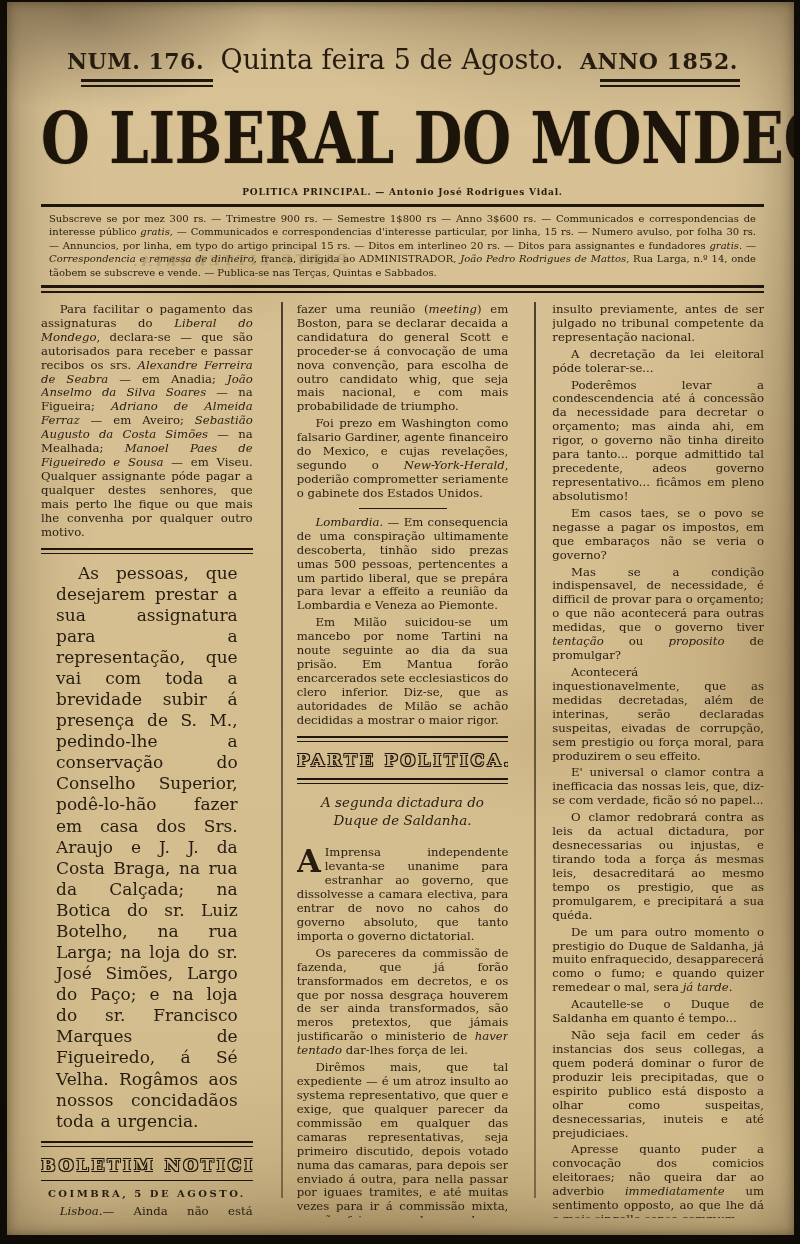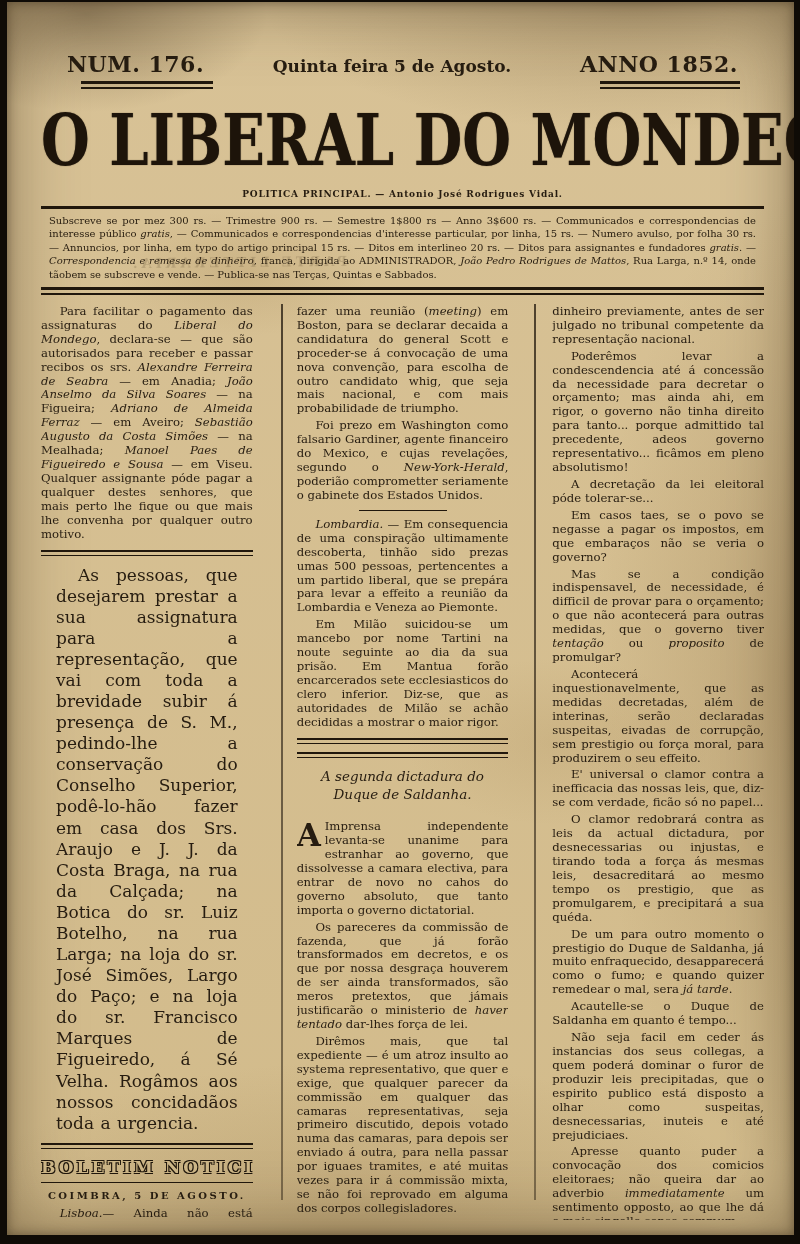--- a/index.html
+++ b/index.html
@@ -20,21 +20,21 @@
       radial-gradient(ellipse 600px 260px at 45% 101%, rgba(112,86,46,.22), transparent 72%),
       radial-gradient(ellipse 180px 90px at 30% 22%, rgba(150,118,66,.18), transparent 70%),
       radial-gradient(ellipse 220px 120px at 70% 60%, rgba(150,118,66,.15), transparent 70%),
       linear-gradient(#d8c296,#d2bb8b);
     box-shadow:inset 0 0 70px rgba(66,48,24,.5), inset 0 0 12px rgba(40,28,12,.5);
     overflow:hidden;
   }
   
   .pagehead{display:flex;justify-content:space-between;align-items:baseline;padding:0 26px;}
   .pagehead .num,.pagehead .year{font-size:22px;font-weight:bold;letter-spacing:.5px;}
-  .pagehead .date{font-size:17px;font-weight:bold;flex:1;text-align:center;margin-top:12px;}
+  .pagehead .date{font-size:27px;font-weight:normal;flex:1;text-align:center;}
   .headrules{display:flex;justify-content:space-between;margin-top:4px;padding:0 18px;}
   .rule-double-short{height:3px;border-top:3px solid #20170c;border-bottom:2px solid #20170c;}
   .rd-left{width:132px;margin-left:22px;}
   .rd-right{width:140px;margin-right:6px;}
   
   .masthead{text-align:center;height:92px;margin-top:8px;position:relative;}
   .masthead-title{
     display:inline-block;font-size:56px;font-weight:bold;white-space:nowrap;
     transform:scale(1.0,1.28);transform-origin:center top;letter-spacing:0px;
     color:#1d140a;text-shadow:0 0 1px rgba(29,20,10,.6);
@@ -110,30 +110,31 @@
         <p class="para"><i>Lisboa.</i>— Ainda não está publicada a lei eleitoral, e já a commissão eleitoral progressista se prepara para desenvolver toda a sua actividade.</p>
         <p class="para">O <i>Diario</i> não traz cousa alguma, que mereça publicar-se.</p>
       </div>
     <div class="col">
         <p class="para noindent">fazer uma reunião (<i>meeting</i>) em Boston, para se declarar decaida a candidatura do general Scott e proceder-se á convocação de uma nova convenção, para escolha de outro candidato whig, que seja mais nacional, e com mais probabilidade de triumpho.</p>
         <p class="para">Foi prezo em Washington como falsario Gardiner, agente financeiro do Mexico, e cujas revelações, segundo o <i>New-York-Herald</i>, poderião comprometter seriamente o gabinete dos Estados Unidos.</p>
         <div class="rule-short"></div>
         <p class="para"><i>Lombardia.</i> — Em consequencia de uma conspiração ultimamente descoberta, tinhão sido prezas umas 500 pessoas, pertencentes a um partido liberal, que se prepára para levar a effeito a reunião da Lombardia e Veneza ao Piemonte.</p>
         <p class="para">Em Milão suicidou-se um mancebo por nome Tartini na noute seguinte ao dia da sua prisão. Em Mantua forão encarcerados sete ecclesiasticos do clero inferior. Diz-se, que as autoridades de Milão se achão decididas a mostrar o maior rigor.</p>
         <div class="sep-double"></div>
+        <div class="display-title">PARTE POLITICA.</div>
         <div class="sep-double"></div>
         <div class="article-heading">A segunda dictadura do Duque de Saldanha.</div>
         <p class="para noindent"><span class="dropcap">A</span> Imprensa independente levanta-se unanime para estranhar ao governo, que dissolvesse a camara electiva, para entrar de novo no cahos do governo absoluto, que tanto importa o governo dictatorial.</p>
         <p class="para">Os pareceres da commissão de fazenda, que já forão transformados em decretos, e os que por nossa desgraça houverem de ser ainda transformados, são meros pretextos, que jámais justificarão o ministerio de <i>haver tentado</i> dar-lhes força de lei.</p>
         <p class="para">Dirêmos mais, que tal expediente — é um atroz insulto ao systema representativo, que quer e exige, que qualquer parecer da commissão em qualquer das camaras representativas, seja primeiro discutido, depois votado numa das camaras, para depois ser enviado á outra, para nella passar por iguaes tramites, e até muitas vezes para ir á commissão mixta, se não foi reprovado em alguma dos corpos collegisladores.</p>
       </div>
     <div class="col">
-        <p class="para noindent">dinheiro previamente, antes de ser julgado no tribunal competente da representação nacional.</p>
+        <p class="para noindent">insulto previamente, antes de ser julgado no tribunal competente da representação nacional.</p>
+        <p class="para">A decretação da lei eleitoral póde tolerar-se...</p>
         <p class="para">Poderêmos levar a condescendencia até á concessão da necessidade para decretar o orçamento; mas ainda ahi, em rigor, o governo não tinha direito para tanto... porque admittido tal precedente, adeos governo representativo... ficâmos em pleno absolutismo!</p>
-        <p class="para">A decretação da lei eleitoral póde tolerar-se...</p>
         <p class="para">Em casos taes, se o povo se negasse a pagar os impostos, em que embaraços não se veria o governo?</p>
         <p class="para">Mas se a condição indispensavel, de necessidade, é difficil de provar para o orçamento; o que não acontecerá para outras medidas, que o governo tiver <i>tentação</i> ou <i>proposito</i> de promulgar?</p>
         <p class="para">Acontecerá inquestionavelmente, que as medidas decretadas, além de interinas, serão declaradas suspeitas, eivadas de corrupção, sem prestigio ou força moral, para produzirem o seu effeito.</p>
         <p class="para">E' universal o clamor contra a inefficacia das nossas leis, que, diz-se com verdade, ficão só no papel...</p>
         <p class="para">O clamor redobrará contra as leis da actual dictadura, por desnecessarias ou injustas, e tirando toda a força ás mesmas leis, desacreditará ao mesmo tempo os prestigio, que as promulgarem, e precipitará a sua quéda.</p>
         <p class="para">De um para outro momento o prestigio do Duque de Saldanha, já muito enfraquecido, desapparecerá como o fumo; e quando quizer remedear o mal, sera <i>já tarde</i>.</p>
         <p class="para">Acautelle-se o Duque de Saldanha em quanto é tempo...</p>
         <p class="para">Não seja facil em ceder ás instancias dos seus collegas, a quem poderá dominar o furor de produzir leis precipitadas, que o espirito publico está disposto a olhar como suspeitas, desnecessarias, inuteis e até prejudiciaes.</p>
         <p class="para">Apresse quanto puder a convocação dos comicios eleitoraes; não queira dar ao adverbio <i>immediatamente</i> um sentimento opposto, ao que lhe dá o mais singello senso commum.</p>
         <p class="para">Venha <i>immediatamente</i> a lei eleitoral.</p>

